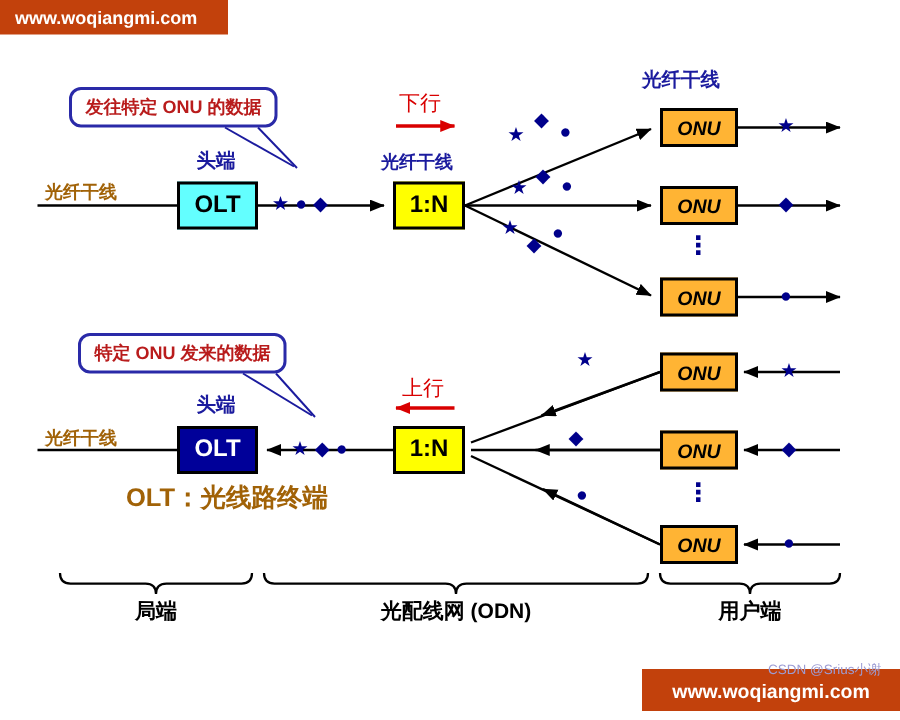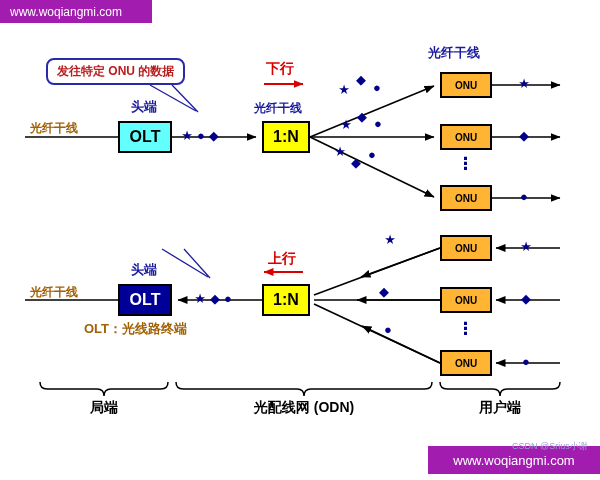--- a/index.html
+++ b/index.html
@@ -2,31 +2,31 @@
 <html><head>
 <meta charset="utf-8">
 <style>
   * { margin:0; padding:0; box-sizing:border-box; }
   html,body { width:600px; height:480px; }
   body { font-family:"Liberation Sans","DejaVu Sans",sans-serif; background:#fff; }
   .stage { position:relative; width:600px; height:480px; background:#ffffff; overflow:hidden; }
   .wires { position:absolute; left:0; top:0; }
   .box { position:absolute; border:2px solid #000; display:flex; align-items:center; justify-content:center;
          font-weight:bold; color:#000; font-size:16px; }
-  .onu { font-size:10px; }
+  .onu { font-size:13px;font-style:italic; }
   .sym { position:absolute; width:16px; height:16px; line-height:16px; text-align:center;
          color:#00008B; font-size:13px; font-weight:bold; }
   .symrow { position:absolute; height:16px; line-height:16px; text-align:center; color:#00008B;
             font-size:13px; font-weight:bold; letter-spacing:4px; white-space:nowrap; }
   .navy { position:absolute; color:#1b1b9e; font-weight:bold; white-space:nowrap; }
   .black { position:absolute; color:#a16207; font-weight:bold; white-space:nowrap; }
-  .red { position:absolute; color:#d90000; font-weight:bold; font-size:14px; white-space:nowrap; }
+  .red { position:absolute; color:#d90000; font-weight:normal; font-size:14px; white-space:nowrap; }
   .callout { position:absolute; border:2px solid #2a2aa8; border-radius:8px; background:#fff;
              color:#b91c1c; font-weight:bold; font-size:12px; padding:3px 9px; white-space:nowrap; }
-  .banner { position:absolute; background:#a21caf; color:#fff; font-weight:normal; display:flex; align-items:center; }
+  .banner { position:absolute; background:#c2410c; color:#fff; font-weight:bold; display:flex; align-items:center; }
   .dots { position:absolute; color:#00008B; font-size:17px; font-weight:bold; line-height:1; }
   .grouplbl { position:absolute; color:#000; font-weight:bold; font-size:14px; text-align:center; white-space:nowrap; }
   .wm { position:absolute; color:#9c9cd4; font-size:9px; white-space:nowrap; }
 </style>
 </head>
 <body>
 
 <div class="stage">
 
   <svg class="wires" width="600" height="480" viewBox="0 0 600 480">
@@ -120,32 +120,33 @@
   <div class="box onu" style="left:440px; top:72px;  width:52px; height:26px; background:#FFB434;">ONU</div>
   <div class="box onu" style="left:440px; top:124px; width:52px; height:26px; background:#FFB434;">ONU</div>
   <div class="box onu" style="left:440px; top:185px; width:52px; height:26px; background:#FFB434;">ONU</div>
 
   <div class="dots" style="left:457px; top:155px;">⋮</div>
 
   <span class="sym" style="left:516px; top:76px;">★</span>
   <span class="sym" style="left:516px; top:128px;">◆</span>
   <span class="sym" style="left:516px; top:189px;">●</span>
 
+  <div class="callout" style="left:52px; top:222px;">特定 ONU 发来的数据</div>
   <div class="navy" style="left:131px; top:261px; font-size:13px;">头端</div>
   <div class="black" style="left:30px; top:284px; font-size:12px;">光纤干线</div>
 
   <div class="box" style="left:118px; top:284px; width:54px; height:32px; background:#000099; color:#fff;">OLT</div>
 
   <div class="symrow" style="left:186px; top:291px; width:58px;">★◆●</div>
 
   <div class="red" style="left:268px; top:250px;">上行</div>
 
   <div class="box" style="left:262px; top:284px; width:48px; height:32px; background:#FFFF00;">1:N</div>
 
-  <div class="black" style="left:84px; top:320px; font-size:13px;">OLT：光线路终端</div>
+  <div class="black" style="left:84px; top:320px; font-size:17px;">OLT：光线路终端</div>
 
   <span class="sym" style="left:382px; top:232px;">★</span>
   <span class="sym" style="left:376px; top:284px;">◆</span>
   <span class="sym" style="left:380px; top:322px;">●</span>
 
   <div class="box onu" style="left:440px; top:235px; width:52px; height:26px; background:#FFB434;">ONU</div>
   <div class="box onu" style="left:440px; top:287px; width:52px; height:26px; background:#FFB434;">ONU</div>
   <div class="box onu" style="left:440px; top:350px; width:52px; height:26px; background:#FFB434;">ONU</div>
 
   <div class="dots" style="left:457px; top:320px;">⋮</div>

